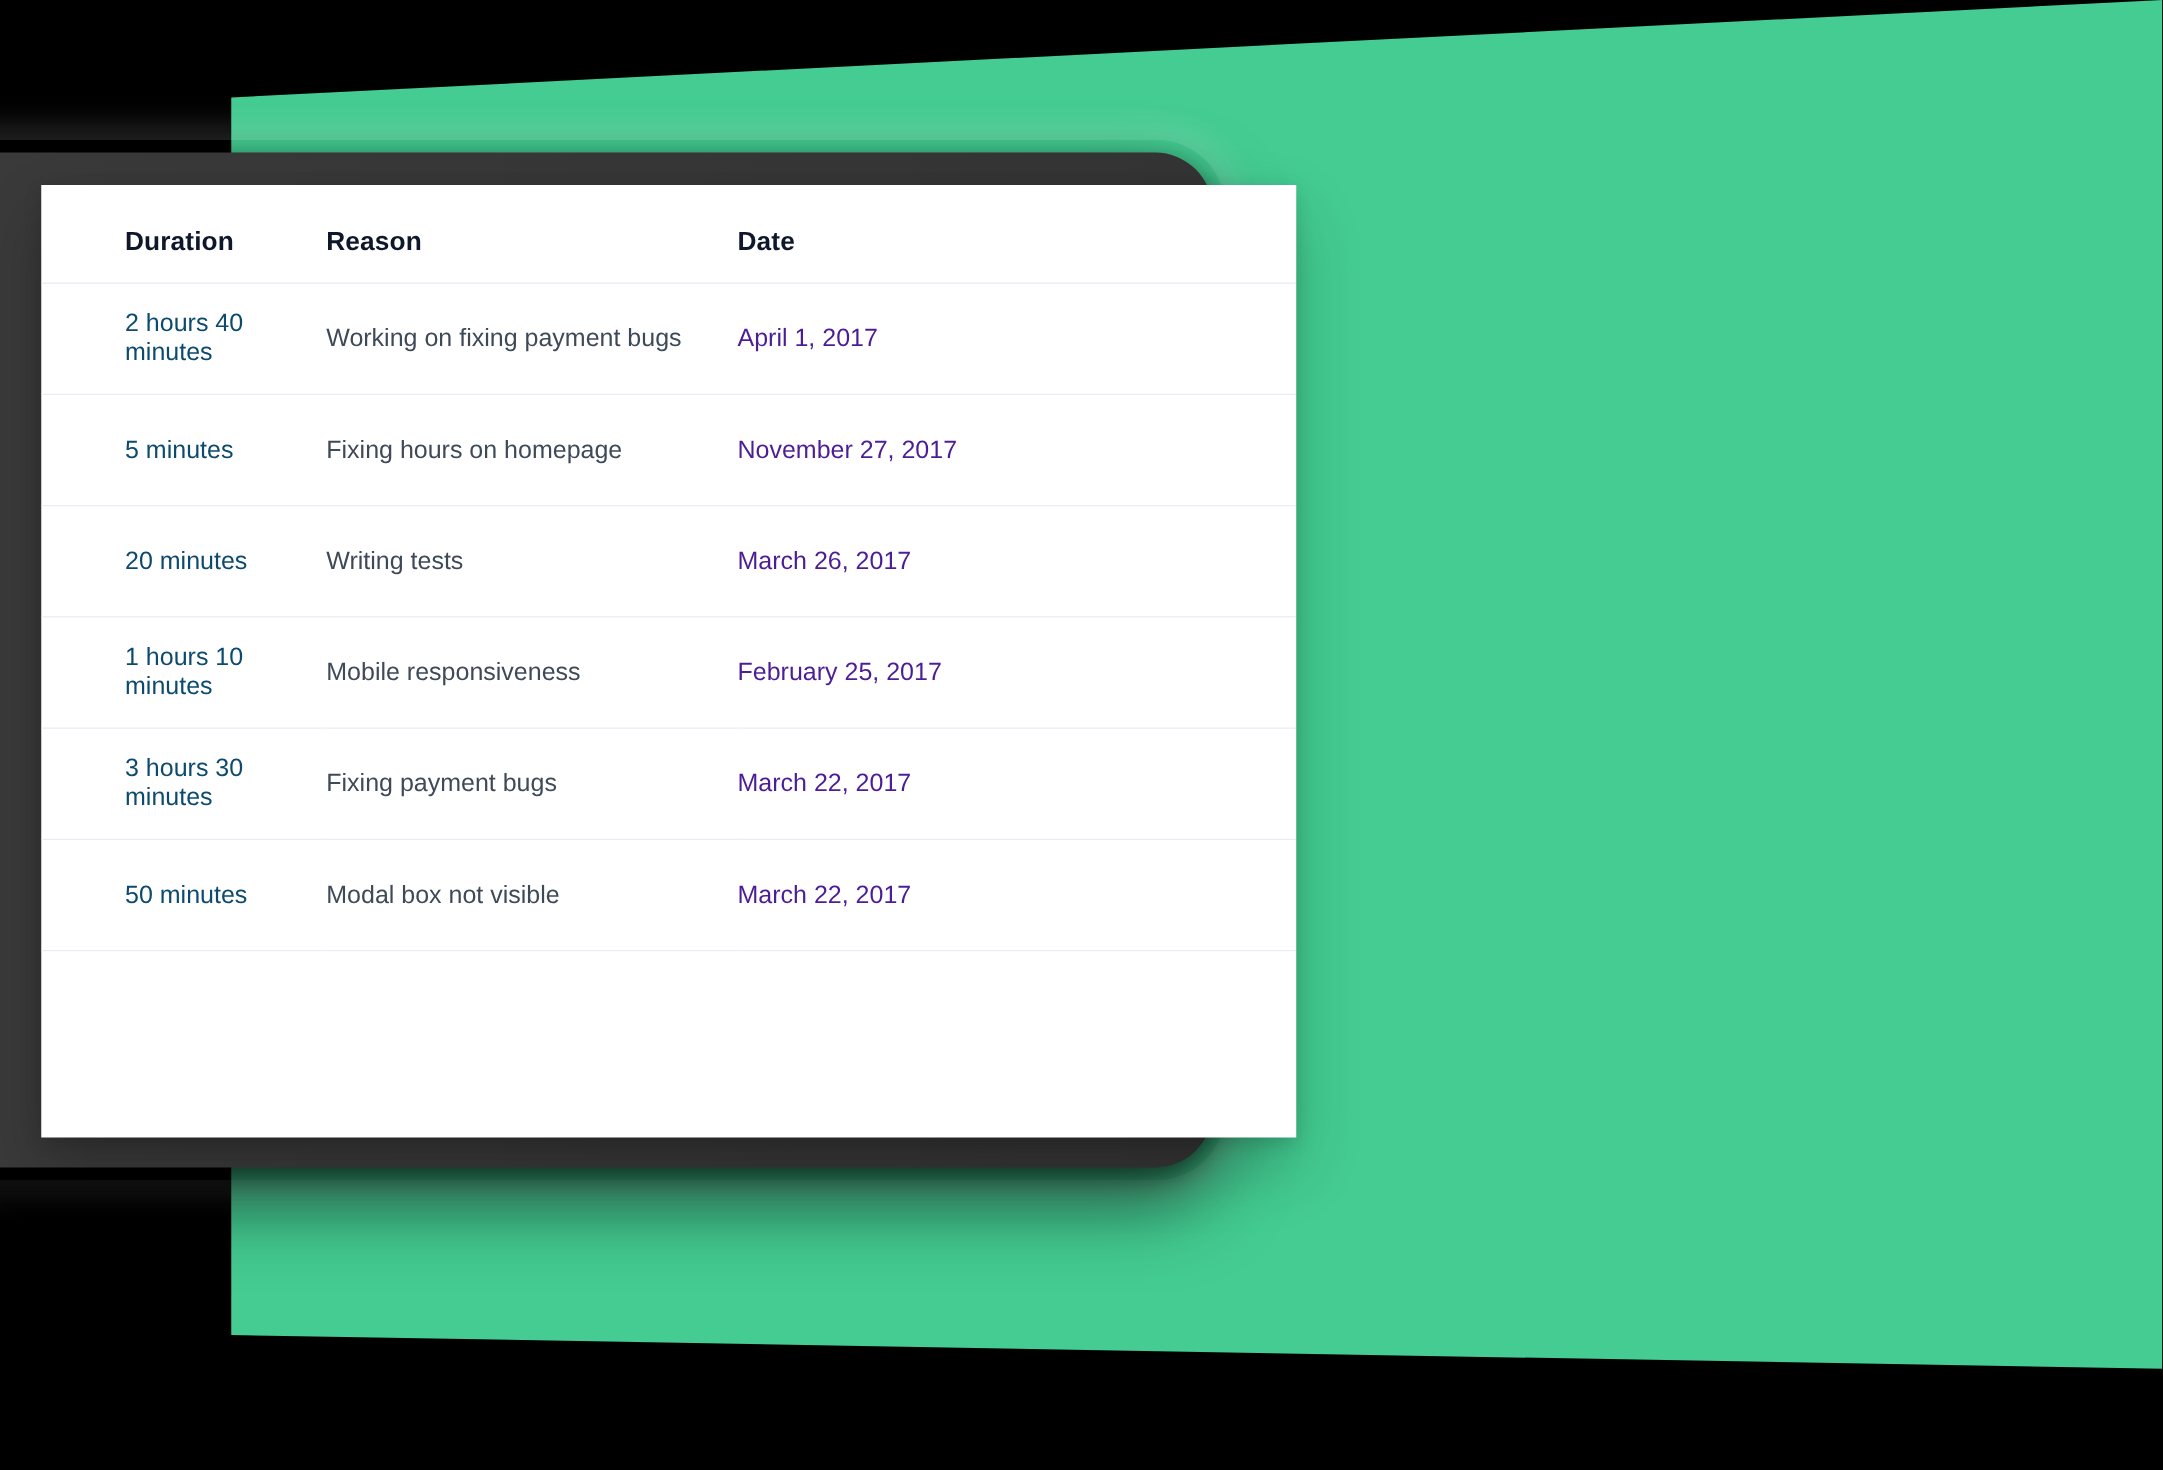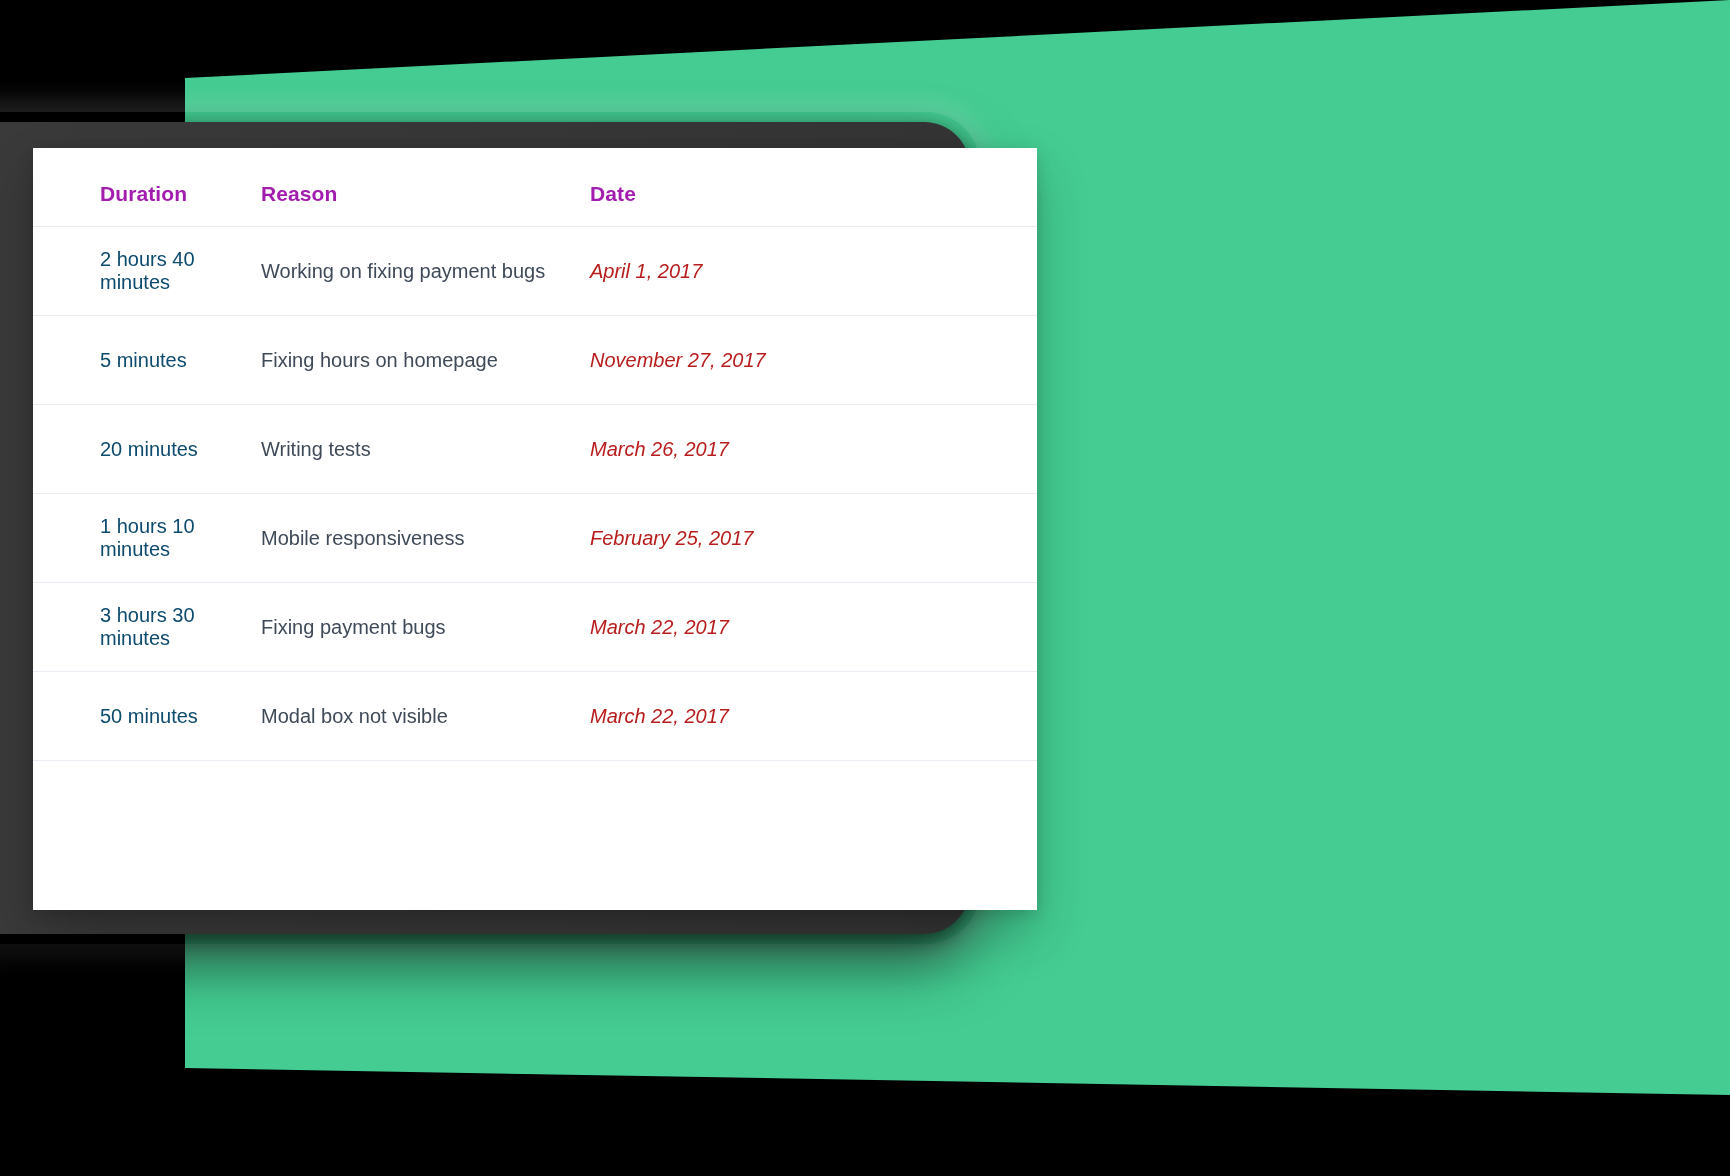--- a/index.html
+++ b/index.html
@@ -86,40 +86,40 @@
   }
 
   .log-table col.c-duration { width: 228px; }
   .log-table col.c-reason   { width: 329px; }
   .log-table col.c-date     { width: 447px; }
 
   .log-table th {
     text-align: left;
     font-size: 21px;
     font-weight: 700;
-    color: #a21caf;
+    color: #0f172a;
     letter-spacing: 0.1px;
     padding: 34px 0 20px 0;
     border-bottom: 1px solid #e6ebf1;
   }
 
   .log-table td {
     text-align: left;
     font-size: 20px;
     font-weight: 400;
     color: #4a5568;
     padding: 0;
     height: 89px;
     vertical-align: middle;
     border-bottom: 1px solid #e8edf3;
   }
 
   .log-table td.cell-duration { color: #0c4a6e; }
   .log-table td.cell-reason   { color: #3f4a58; }
-  .log-table td.cell-date     { color: #b91c1c; font-style: italic; }
+  .log-table td.cell-date     { color: #4c1d95; }
 
   .log-table th:first-child,
   .log-table td:first-child { padding-left: 67px; }
 
   .log-table tbody tr:last-child td { border-bottom: 1px solid #e8edf3; }
 
   .table-wrap { padding: 0 12px 0 0; }
 
 </style>
 </head>

